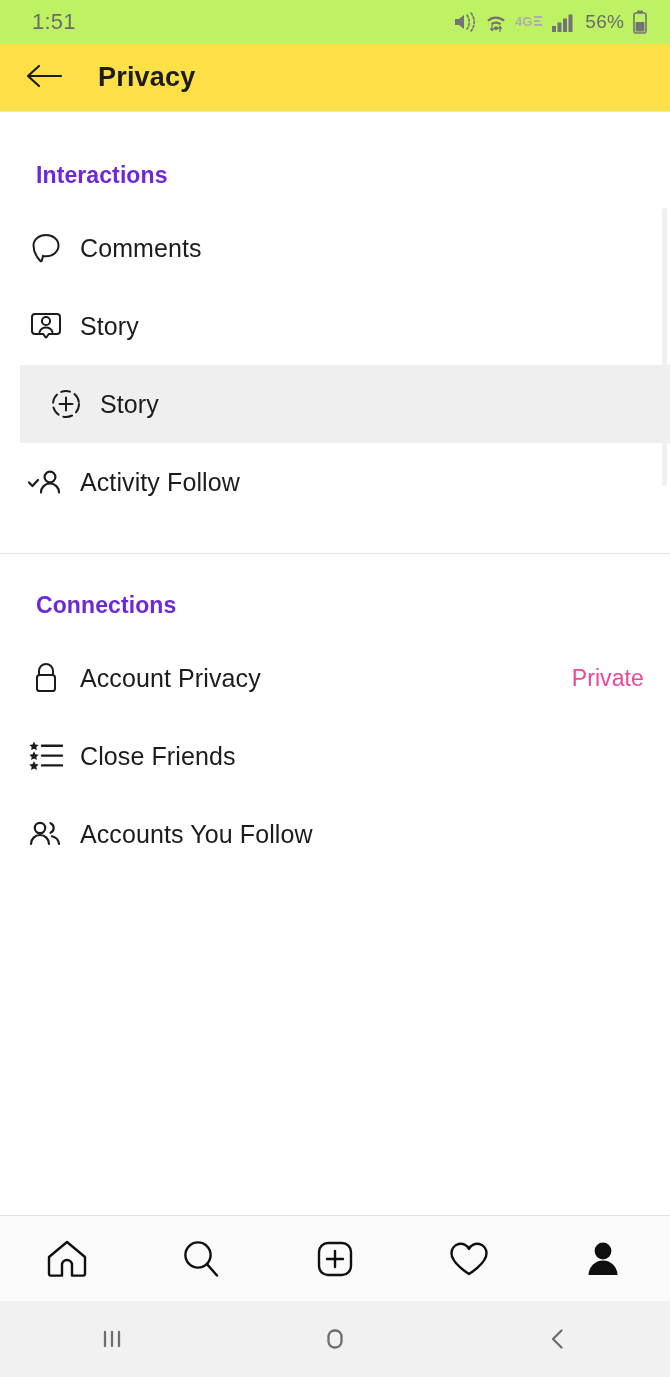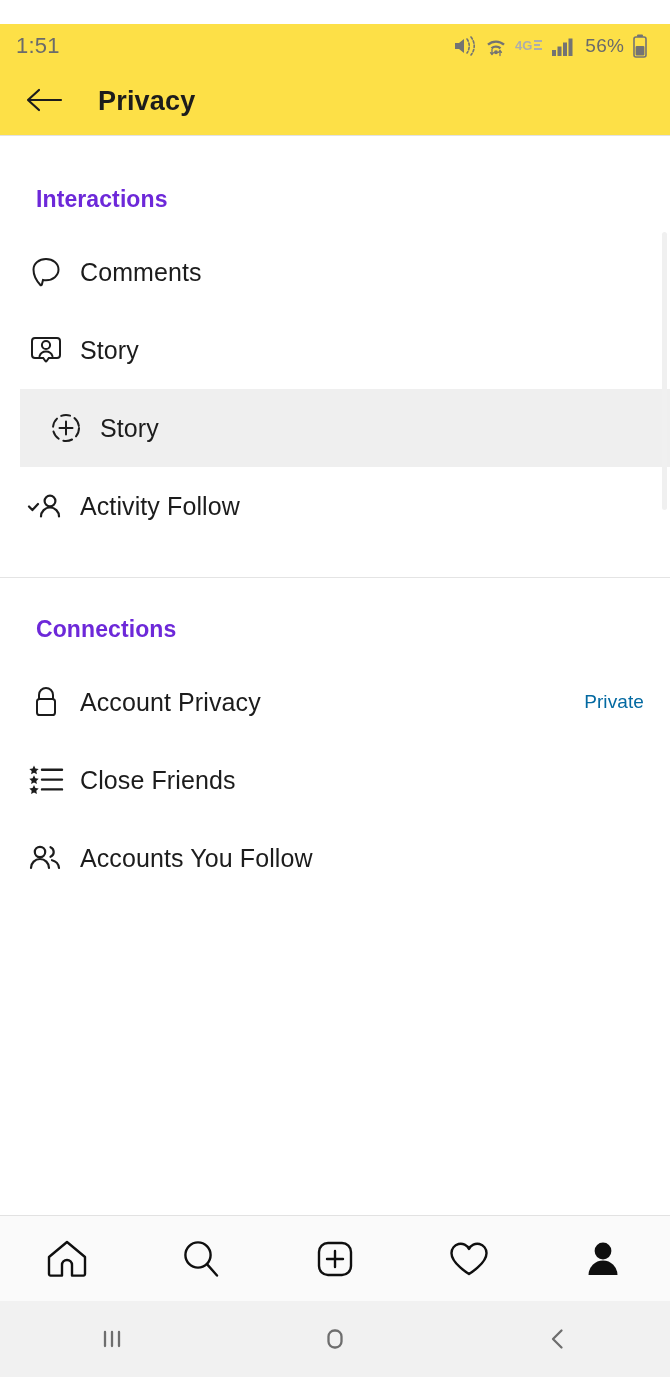--- a/index.html
+++ b/index.html
@@ -19,26 +19,25 @@
     background: #ffffff;
     overflow: hidden;
     display: flex;
     flex-direction: column;
   }
 
   
   .status-bar {
     height: 44px;
     flex: 0 0 44px;
-    background: #fde047;
+    background: #bef264;
     display: flex;
     align-items: center;
     justify-content: space-between;
-    padding: 0 22px 0 16px;
-    margin-top: 24px;
+    padding: 0 22px 0 32px;
   }
   .status-time {
     font-size: 22px;
     color: #6b6b6b;
     letter-spacing: .2px;
   }
   .status-icons {
     display: flex;
     align-items: center;
     gap: 8px;
@@ -117,22 +116,22 @@
   .row-icon svg { display: block; }
 
   .row-label {
     font-size: 25px;
     color: #1c1c1c;
     margin-left: 14px;
     flex: 1 1 auto;
     letter-spacing: .1px;
   }
   .row-value {
-    font-size: 19px;
-    color: #0369a1;
+    font-size: 23px;
+    color: #ec4899;
     letter-spacing: .1px;
   }
 
   .section-divider {
     height: 1px;
     background: #e4e4e4;
     margin-top: 32px;
   }
 
   

